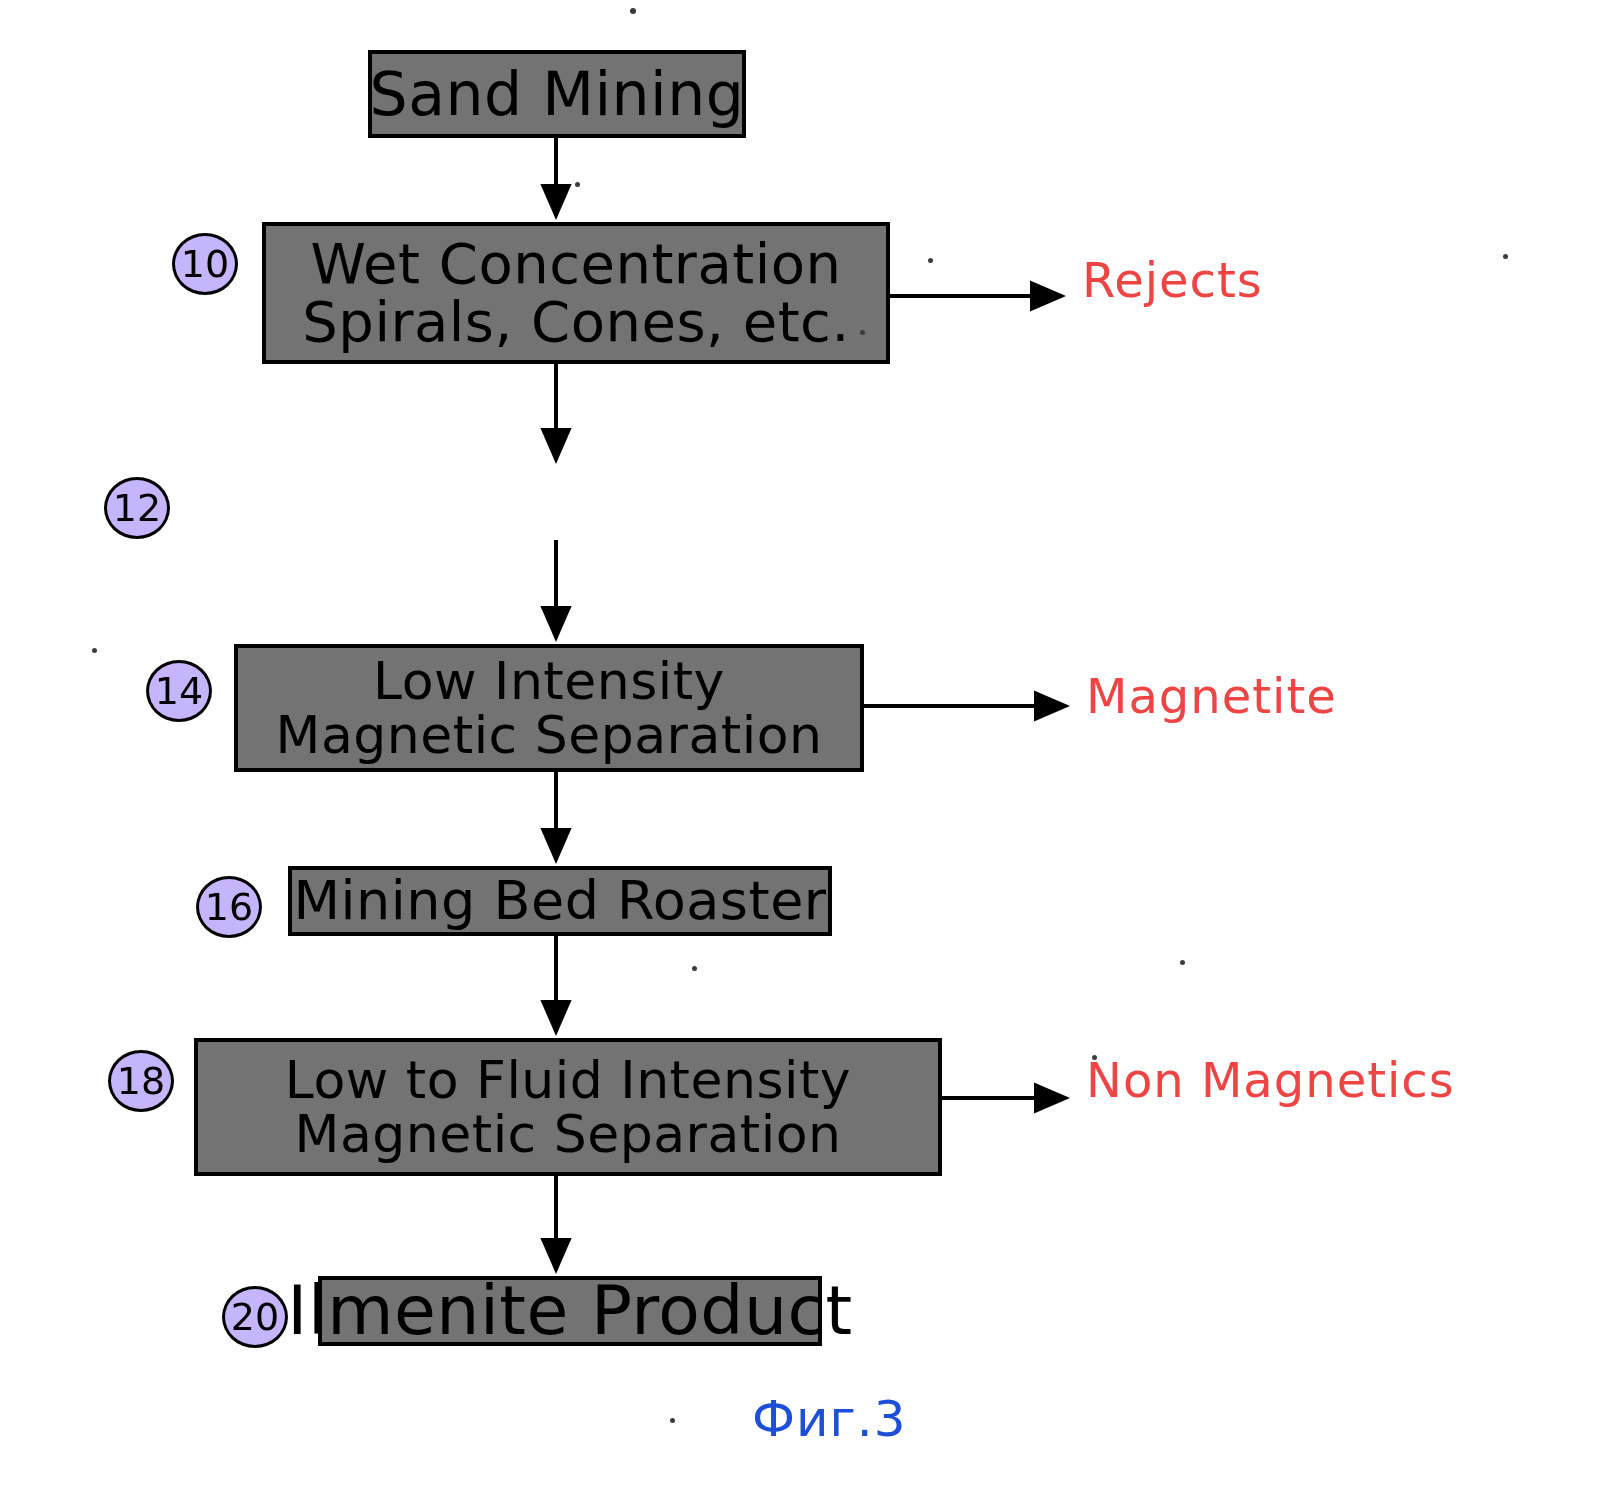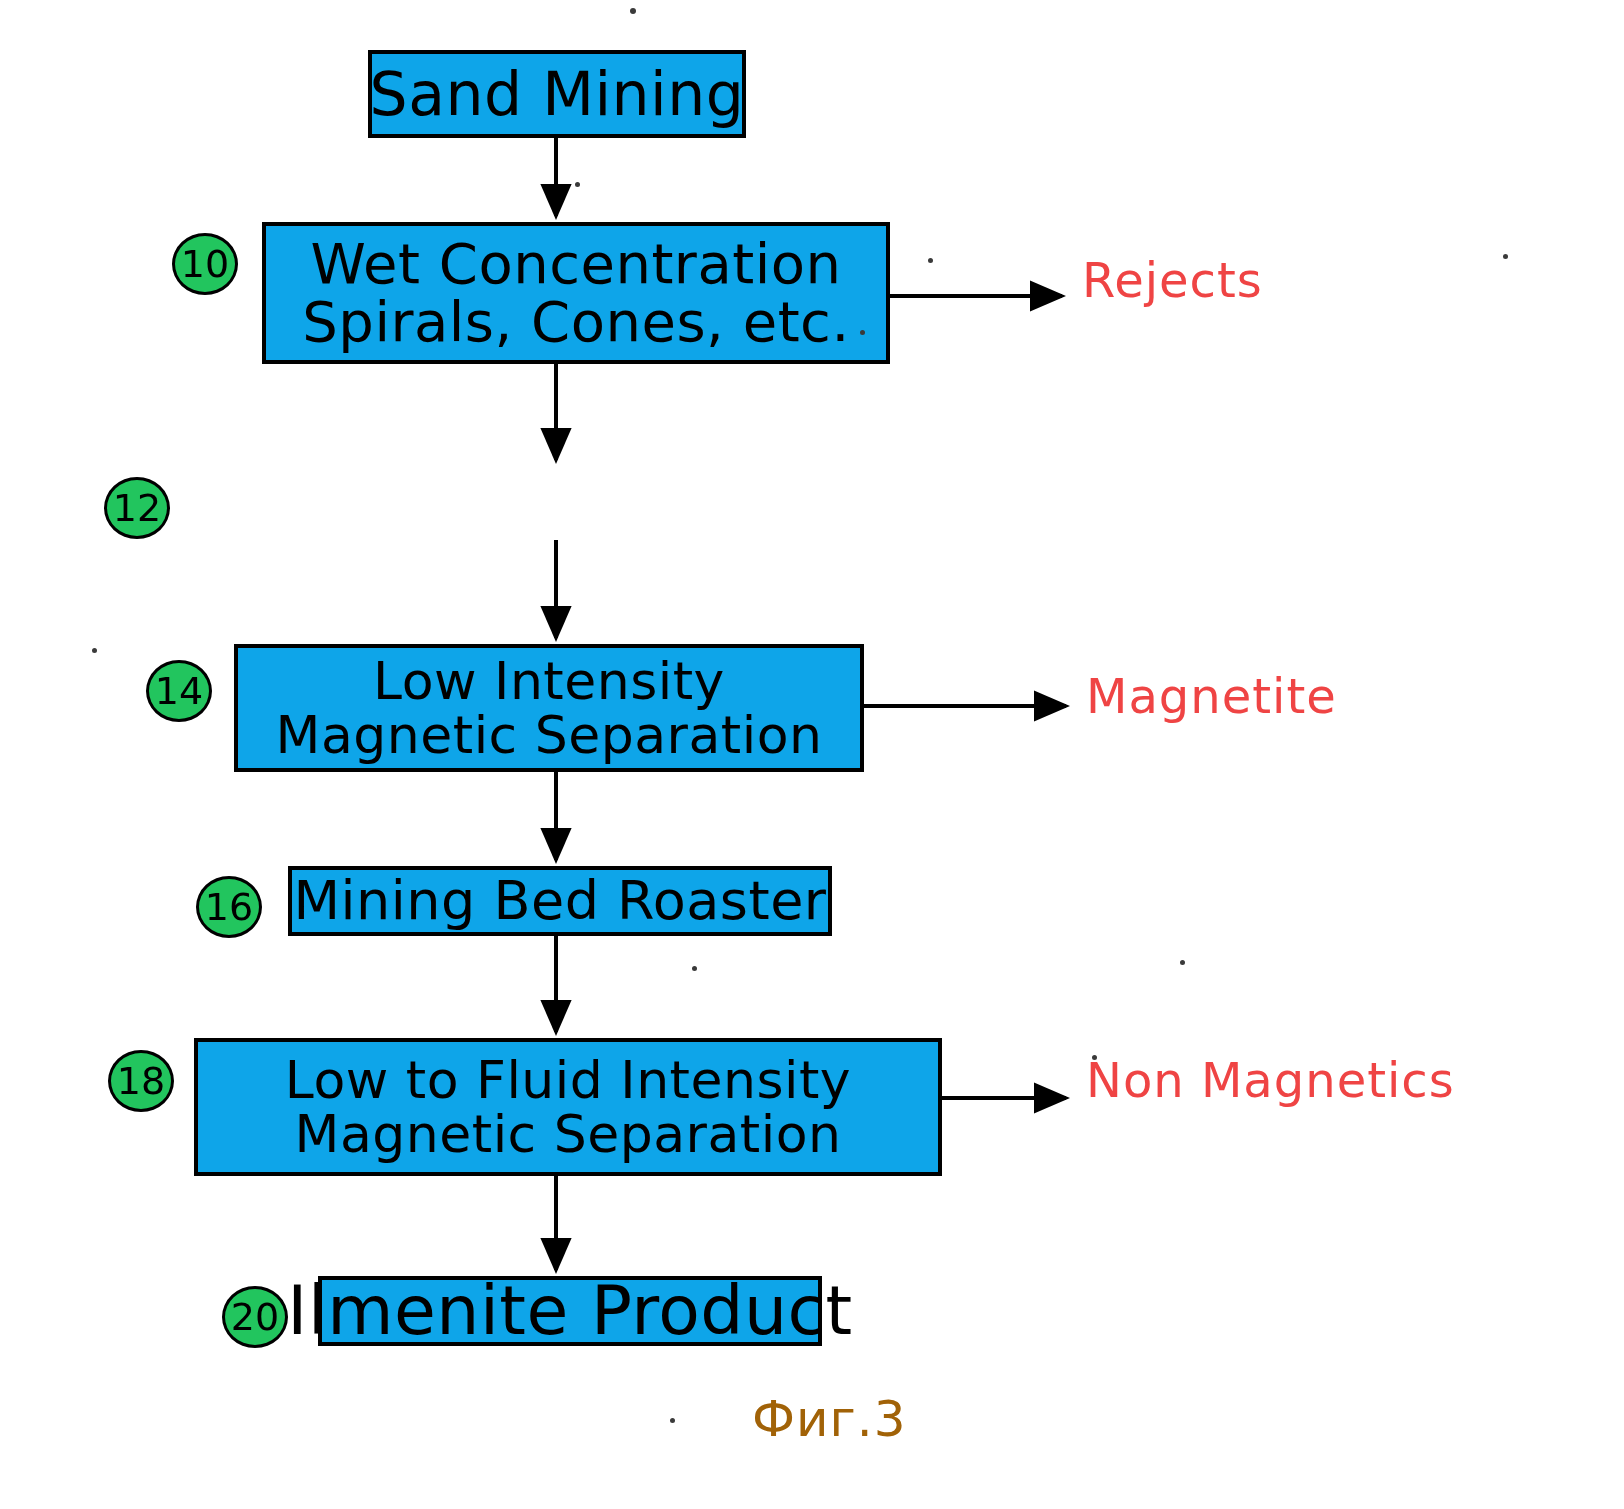--- a/index.html
+++ b/index.html
@@ -21,21 +21,21 @@
     position: absolute;
     left: 0;
     top: 0;
     width: 1624px;
     height: 1509px;
   }
   .node-box {
     position: absolute;
     box-sizing: border-box;
     border: 4px solid #000000;
-    background: #0ea5e9;
+    background: #737373;
     display: flex;
     flex-direction: column;
     align-items: center;
     justify-content: center;
     color: #000000;
   }
   .node-line {
     display: block;
     white-space: nowrap;
     line-height: 1.04;
@@ -46,33 +46,33 @@
     position: absolute;
     box-sizing: border-box;
     border: 3px solid #000000;
     border-radius: 50%;
     display: flex;
     align-items: center;
     justify-content: center;
     color: #000000;
     font-size: 38px;
     letter-spacing: 0px;
-    background: #22c55e;
+    background: #c4b5fd;
   }
   .side-label {
     position: absolute;
     white-space: nowrap;
     color: #ef4444;
     font-size: 48px;
     letter-spacing: 1px;
   }
   .fig-caption {
     position: absolute;
     white-space: nowrap;
-    color: #a16207;
+    color: #1d4ed8;
     font-size: 50px;
     letter-spacing: 1px;
   }
   .speck {
     position: absolute;
     background: #3a3a3a;
     border-radius: 50%;
   }
 
   

